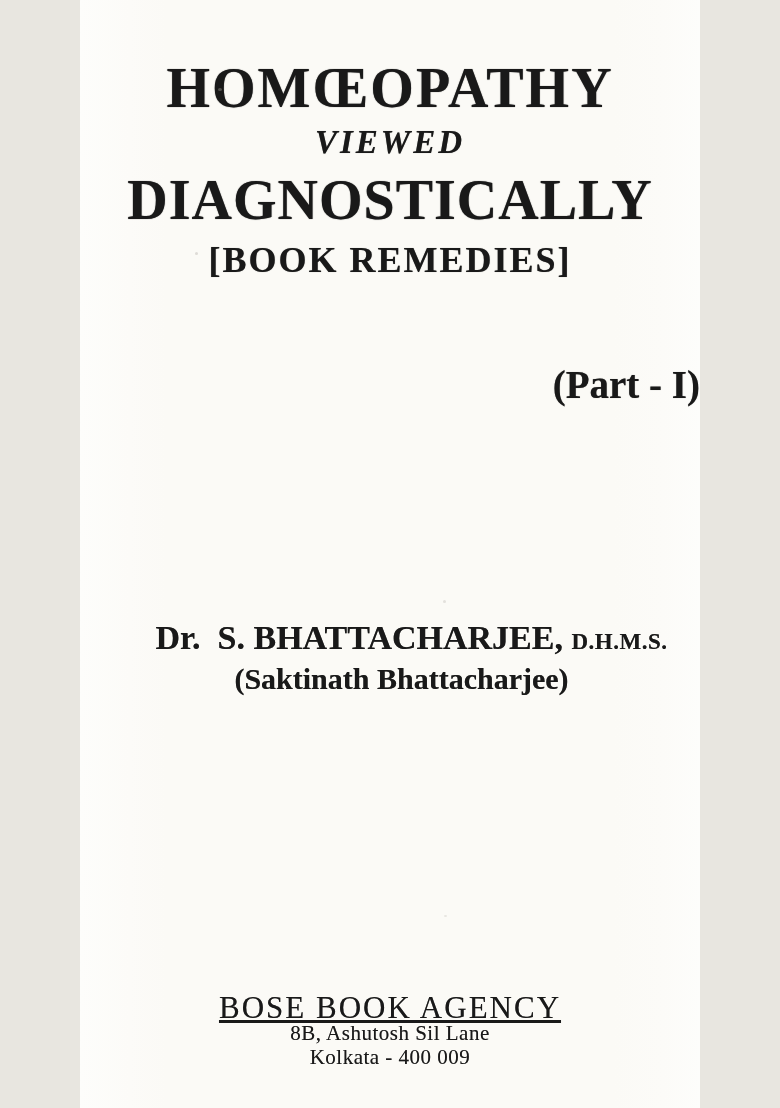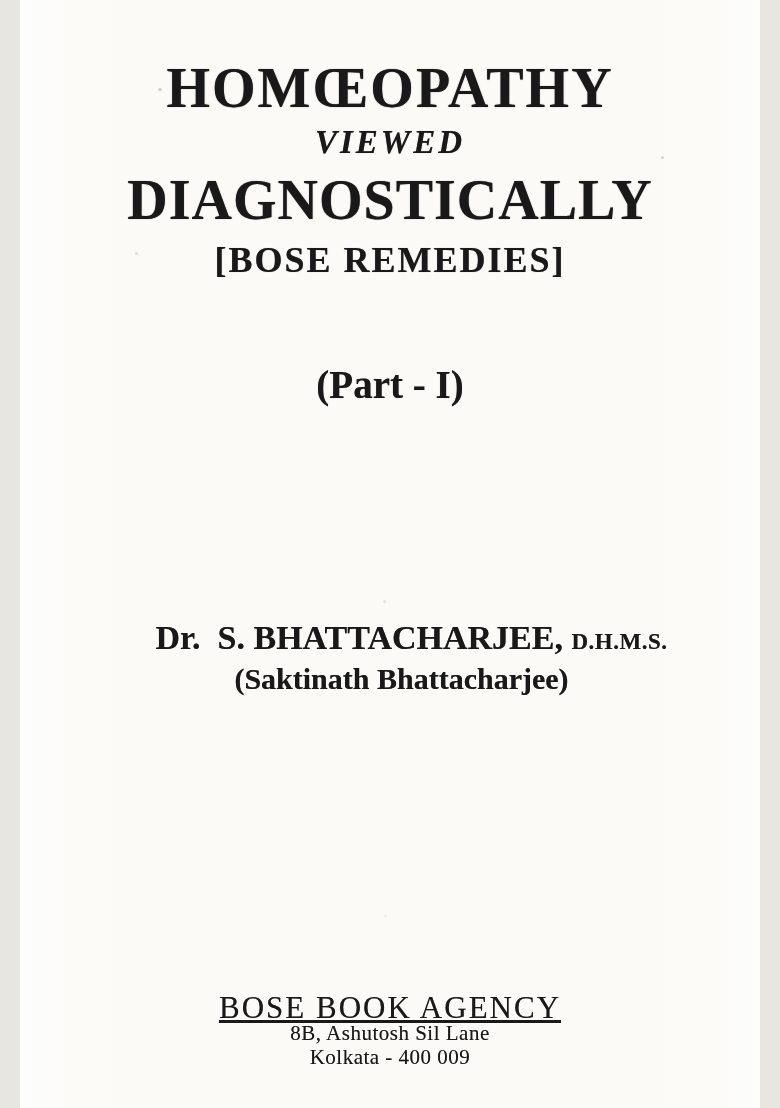--- a/index.html
+++ b/index.html
@@ -7,21 +7,21 @@
     --ink: #191919;
   }
   * { margin: 0; padding: 0; box-sizing: border-box; }
   html, body { background: #e8e6e0; }
   body {
     font-family: "Liberation Serif", "DejaVu Serif", serif;
     color: var(--ink);
   }
   .page {
     position: relative;
-    width: 740px;
+    width: 620px;
     height: 1108px;
     margin: 0 auto;
     background:
       linear-gradient(90deg, #fdfdfb 0%, #fcfbf8 8%, var(--paper) 14%, var(--paper) 86%, #fcfbf8 94%, #fdfdfb 100%);
     overflow: hidden;
   }
   .line {
     position: absolute;
     left: 0;
     right: 0;
@@ -98,23 +98,23 @@
 <body>
 
 <div class="page">
 
   <div class="line title-big" style="top: 56px;">HOMŒOPATHY</div>
 
   <div class="line title-mid" style="top: 124px;">VIEWED</div>
 
   <div class="line title-big" style="top: 168px; letter-spacing: 1px;">DIAGNOSTICALLY</div>
 
-  <div class="line subtitle" style="top: 240px;">[BOSE REMEDIES]</div>
+  <div class="line subtitle" style="top: 240px;">[BOOK REMEDIES]</div>
 
-  <div class="line part" style="top: 363px;">(Part - I)</div>
+  <div class="line part" style="top: 363px; text-align: right;">(Part - I)</div>
 
   <div class="line author" style="top: 618px;"><span>Dr.  S. BHATTACHARJEE, </span><span class="degree">D.H.M.S.</span></div>
 
   <div class="line author-full" style="top: 662px; padding-left: 23px;">(Saktinath Bhattacharjee)</div>
 
   <div class="line publisher-name" style="top: 990px;">BOSE BOOK AGENCY</div>
 
   <div class="line publisher-addr" style="top: 1021px;">8B, Ashutosh Sil Lane</div>
 
   <div class="line publisher-addr" style="top: 1045px;">Kolkata - 400 009</div>

